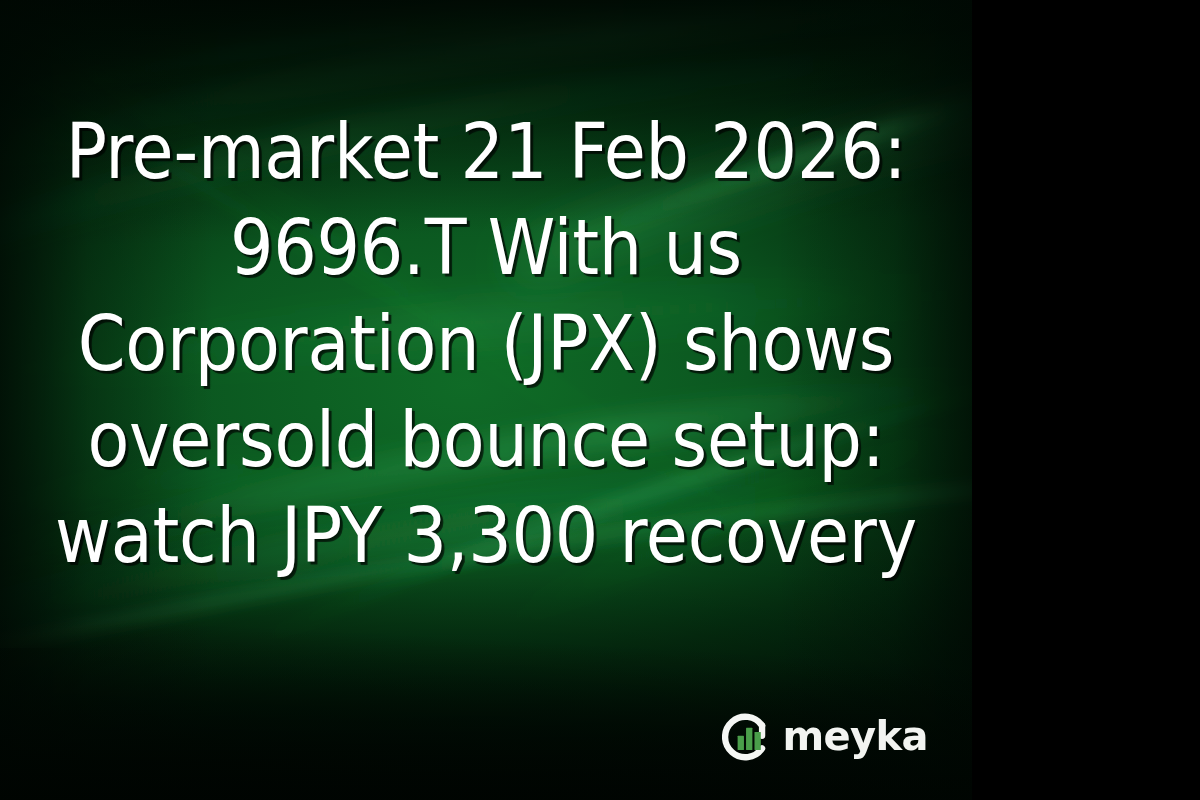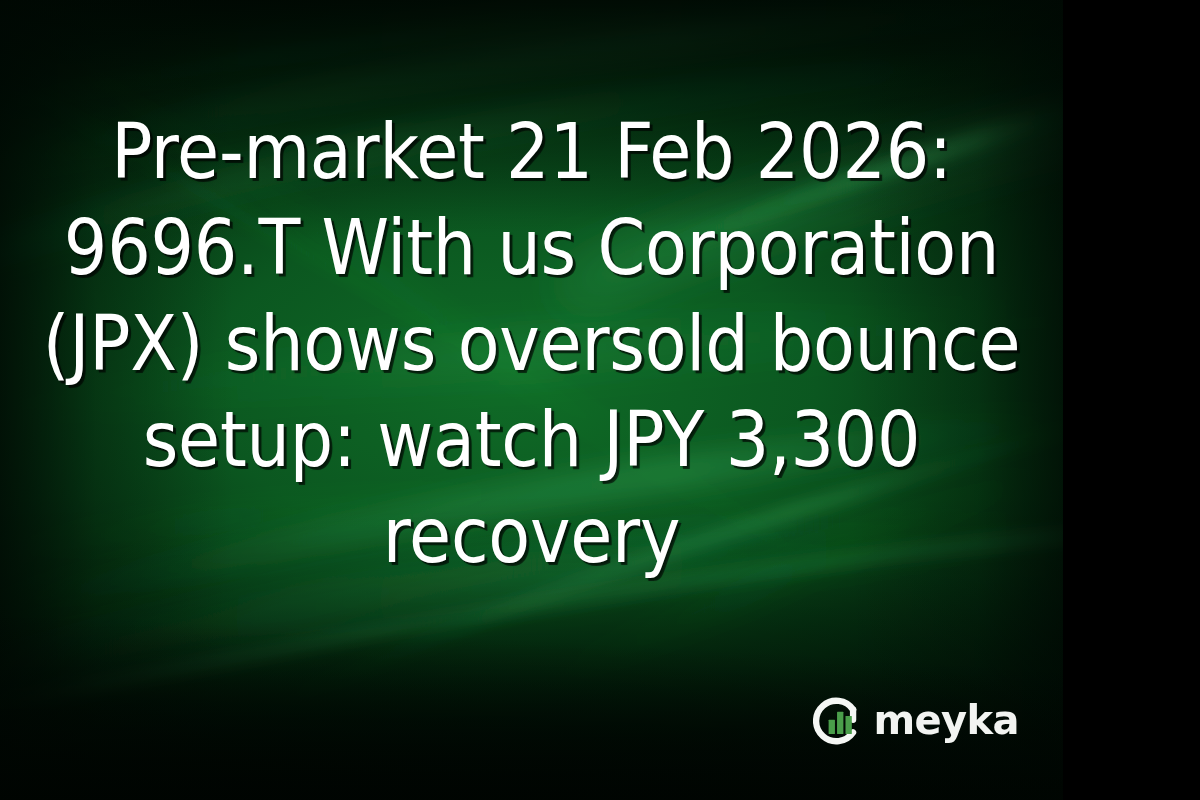--- a/index.html
+++ b/index.html
@@ -7,21 +7,21 @@
     margin: 0;
     padding: 0;
     background: #000;
   }
   body {
     font-family: "Liberation Sans", "DejaVu Sans", sans-serif;
   }
 
   .card {
     position: relative;
-    width: 1063px;
+    width: 972px;
     height: 800px;
     overflow: hidden;
     background: #021206;
   }
 
   
   .bg-base {
     position: absolute;
     inset: 0;
     background:
@@ -95,21 +95,21 @@
     text-shadow:
       3px 3px 0 rgba(0,0,0,0.55),
       2px 2px 2px rgba(0,0,0,0.45);
     max-width: 1120px;
   }
 
   
   .logo {
     position: absolute;
     right: 44px;
-    bottom: 52px;
+    bottom: 36px;
     display: flex;
     align-items: center;
     gap: 7px;
   }
   .logo-mark {
     width: 54px;
     height: 54px;
     display: block;
     flex: 0 0 auto;
   }

